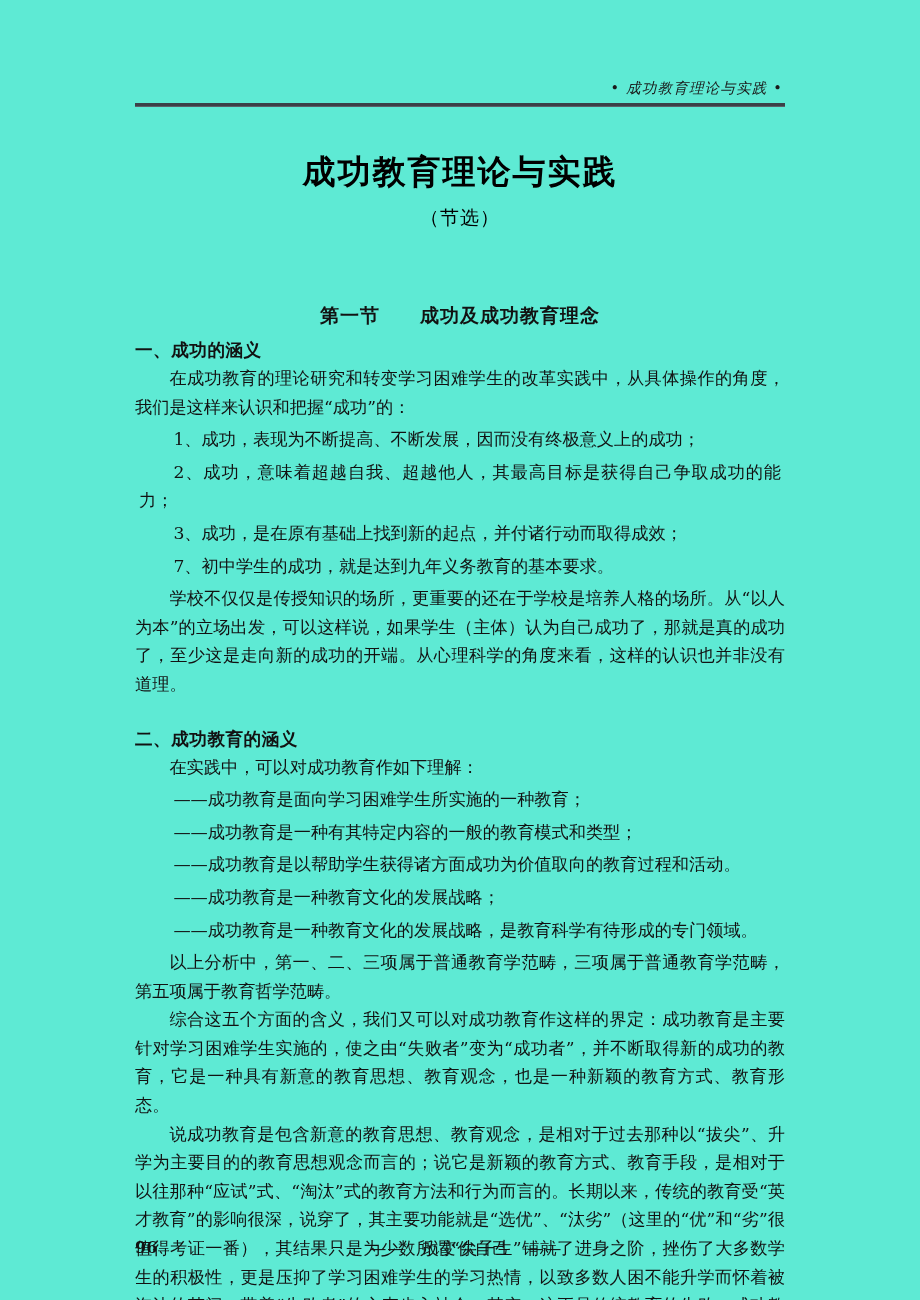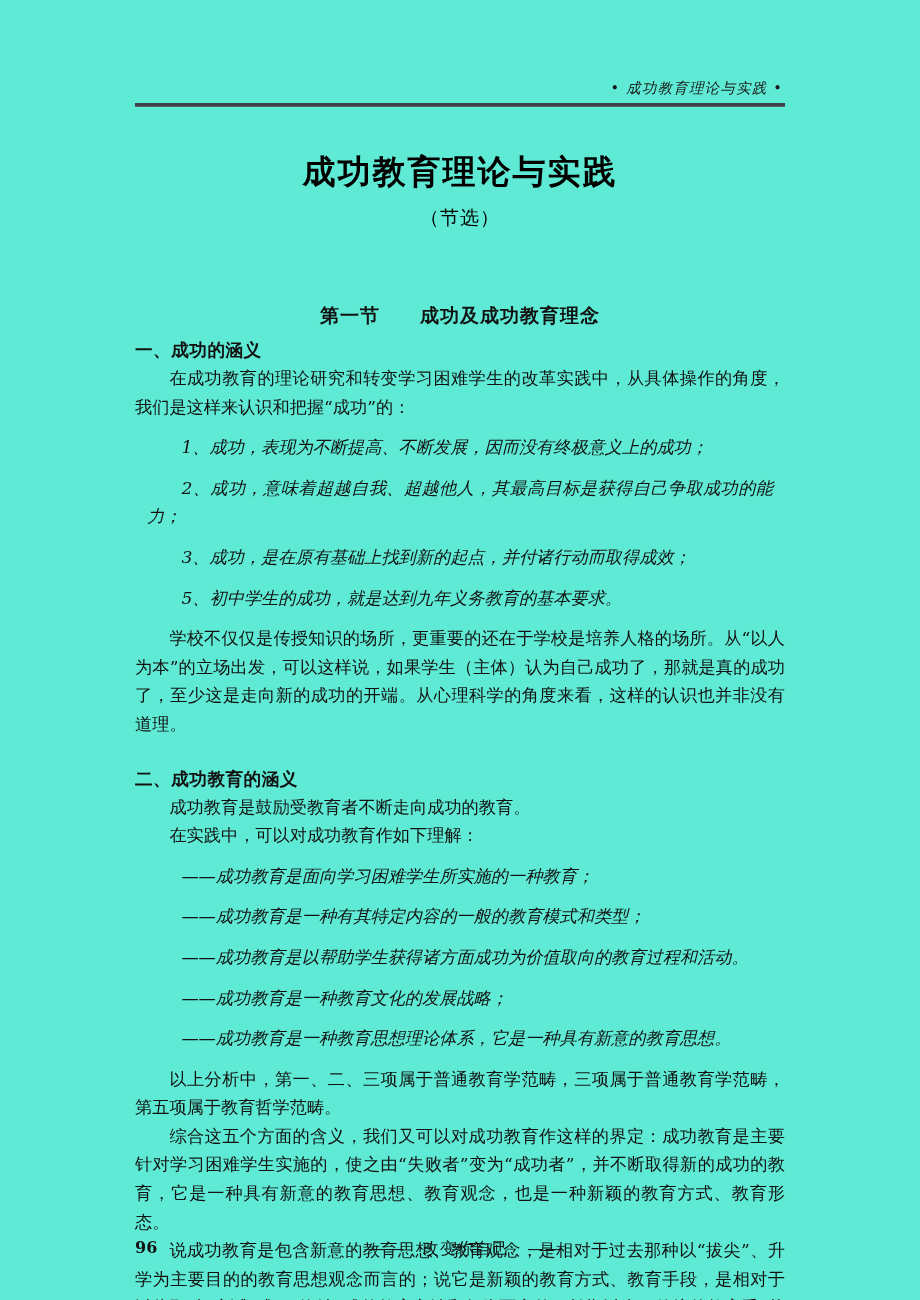--- a/index.html
+++ b/index.html
@@ -99,23 +99,22 @@
     letter-spacing: 0.5px;
     margin: 0;
     line-height: 28px;
   }
   .para {
     margin: 0;
     text-indent: 2em;
     white-space: normal;
   }
   .listline {
-    margin: 12px;
+    margin: 4px;
     text-indent: 2em;
-    font-style: italic;
   }
   .gap-block { height: 26px; }
 
   
   .footer {
     position: absolute;
     left: 135px;
     right: 135px;
     bottom: 32px;
     height: 30px;
@@ -161,36 +160,35 @@
 
     <div class="section-title">第一节　　成功及成功教育理念</div>
 
     <div class="sub-title">一、成功的涵义</div>
 
     <p class="para">在成功教育的理论研究和转变学习困难学生的改革实践中，从具体操作的角度，我们是这样来认识和把握“成功”的：</p>
 
     <p class="listline">1、成功，表现为不断提高、不断发展，因而没有终极意义上的成功；</p>
     <p class="listline">2、成功，意味着超越自我、超越他人，其最高目标是获得自己争取成功的能力；</p>
     <p class="listline">3、成功，是在原有基础上找到新的起点，并付诸行动而取得成效；</p>
-    <p class="listline">5、初中学生的成功，就是达到九年义务教育的基本要求。</p>
+    <p class="listline">7、初中学生的成功，就是达到九年义务教育的基本要求。</p>
 
     <p class="para">学校不仅仅是传授知识的场所，更重要的还在于学校是培养人格的场所。从“以人为本”的立场出发，可以这样说，如果学生（主体）认为自己成功了，那就是真的成功了，至少这是走向新的成功的开端。从心理科学的角度来看，这样的认识也并非没有道理。</p>
 
     <div class="gap-block"></div>
 
     <div class="sub-title">二、成功教育的涵义</div>
 
-    <p class="para">成功教育是鼓励受教育者不断走向成功的教育。</p>
     <p class="para">在实践中，可以对成功教育作如下理解：</p>
 
     <p class="listline">——成功教育是面向学习困难学生所实施的一种教育；</p>
     <p class="listline">——成功教育是一种有其特定内容的一般的教育模式和类型；</p>
     <p class="listline">——成功教育是以帮助学生获得诸方面成功为价值取向的教育过程和活动。</p>
     <p class="listline">——成功教育是一种教育文化的发展战略；</p>
-    <p class="listline">——成功教育是一种教育思想理论体系，它是一种具有新意的教育思想。</p>
+    <p class="listline">——成功教育是一种教育文化的发展战略，是教育科学有待形成的专门领域。</p>
 
     <p class="para">以上分析中，第一、二、三项属于普通教育学范畴，三项属于普通教育学范畴，第五项属于教育哲学范畴。</p>
 
     <p class="para">综合这五个方面的含义，我们又可以对成功教育作这样的界定：成功教育是主要针对学习困难学生实施的，使之由“失败者”变为“成功者”，并不断取得新的成功的教育，它是一种具有新意的教育思想、教育观念，也是一种新颖的教育方式、教育形态。</p>
 
     <p class="para">说成功教育是包含新意的教育思想、教育观念，是相对于过去那种以“拔尖”、升学为主要目的的教育思想观念而言的；说它是新颖的教育方式、教育手段，是相对于以往那种“应试”式、“淘汰”式的教育方法和行为而言的。长期以来，传统的教育受“英才教育”的影响很深，说穿了，其主要功能就是“选优”、“汰劣”（这里的“优”和“劣”很值得考证一番），其结果只是为少数所谓“尖子生”铺就了进身之阶，挫伤了大多数学生的积极性，更是压抑了学习困难学生的学习热情，以致多数人困不能升学而怀着被淘汰的苦闷、带着“失败者”的心态步入社会。其实，这正是传统教育的失败。成功教育</p>
 
   </div>
 
   <div class="footer">

